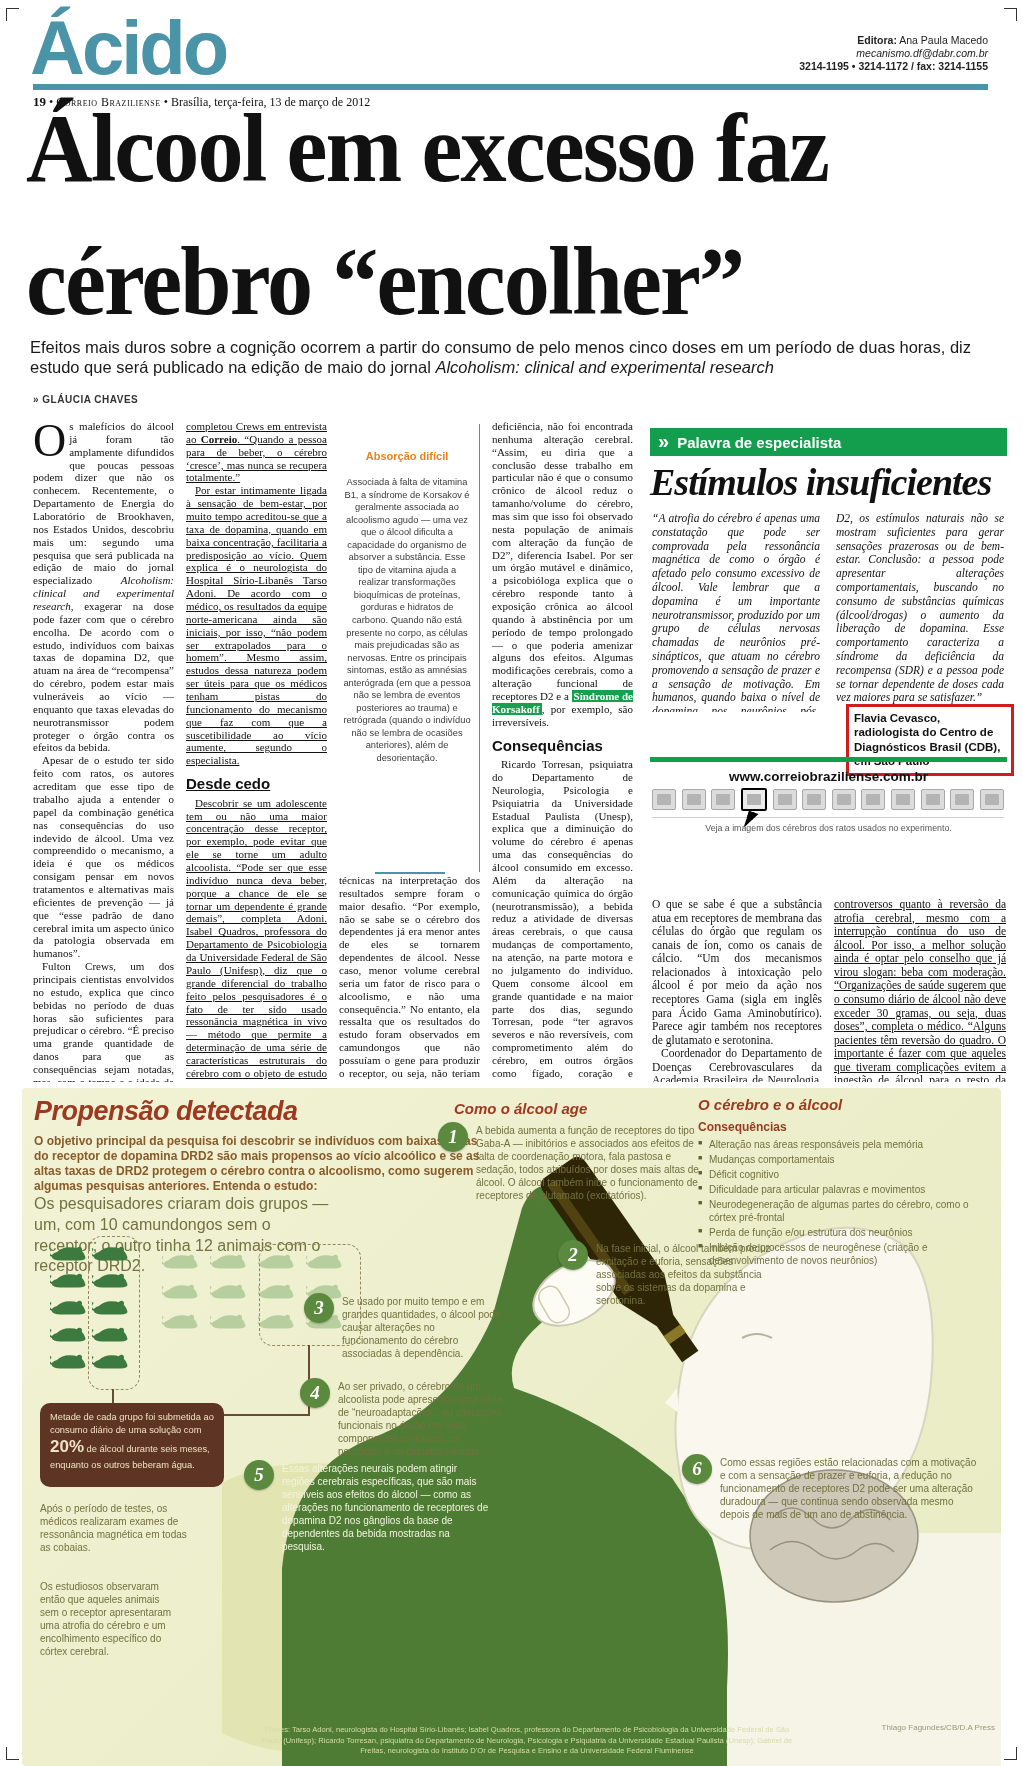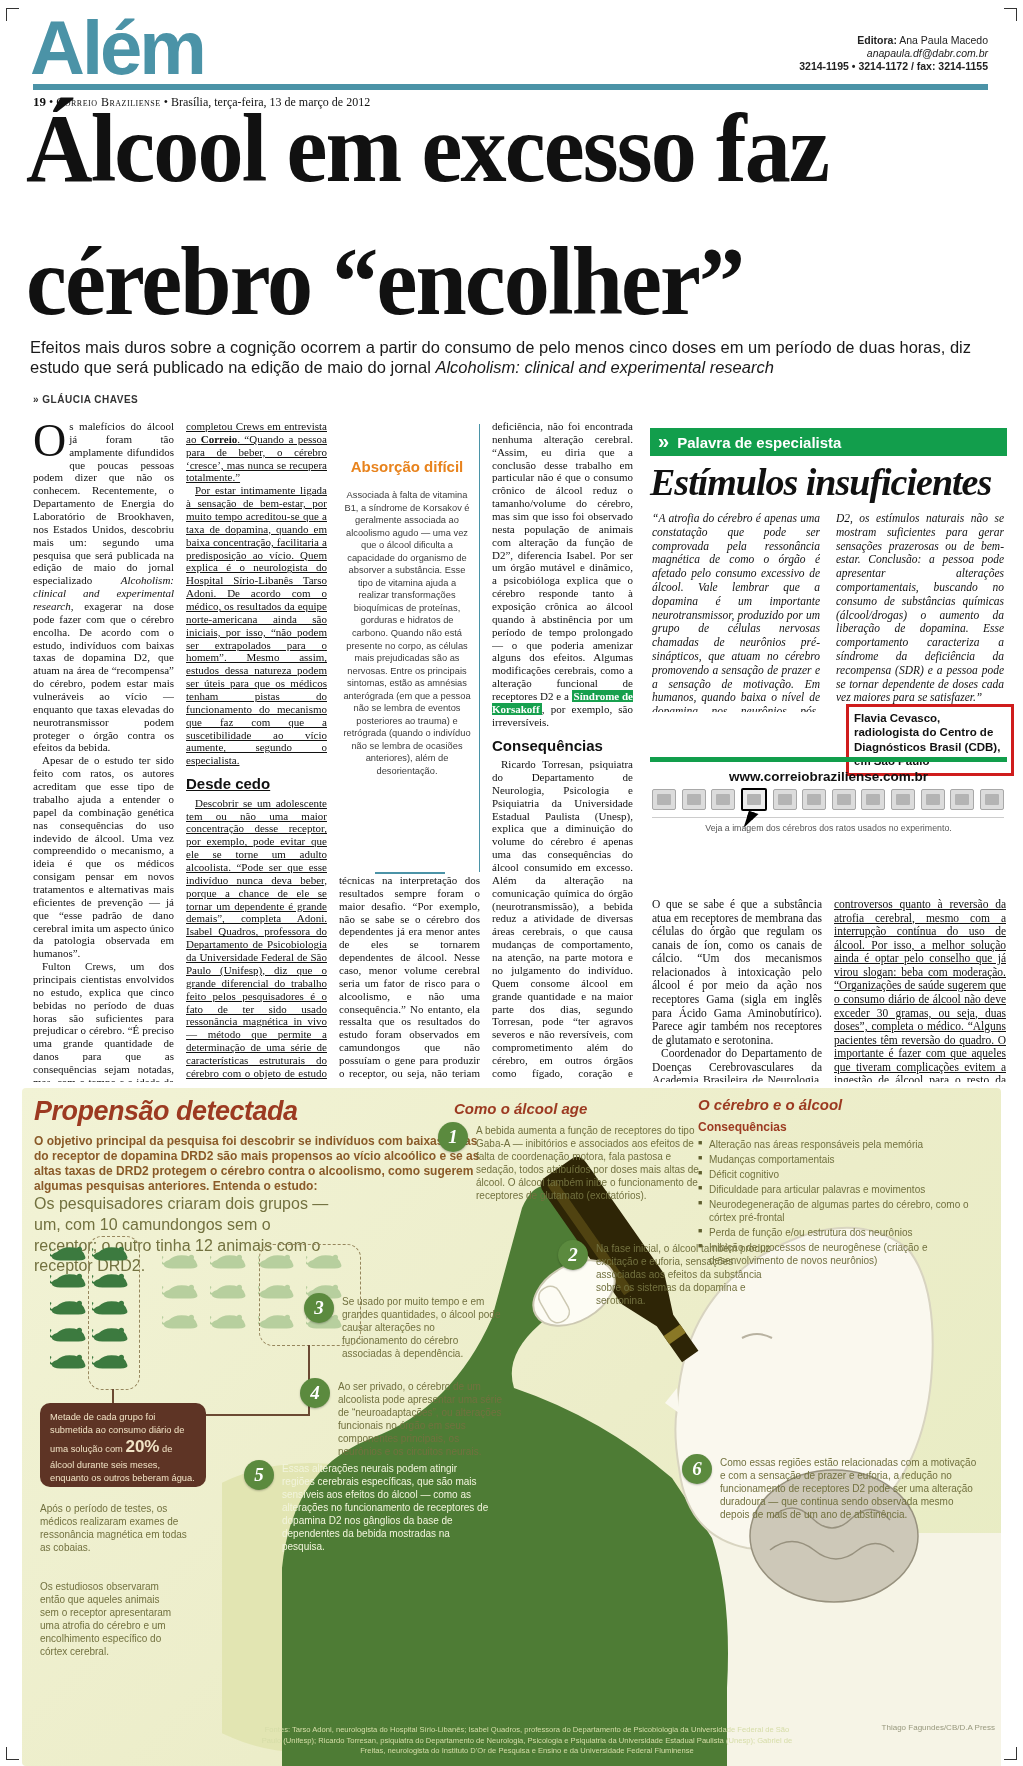--- a/index.html
+++ b/index.html
@@ -32,21 +32,21 @@
   .col{position:absolute;top:420px;width:141px;height:662px;overflow:hidden;
        text-align:justify;font-size:11px;line-height:1.17;}
   .col p{margin:0;text-indent:9px;}
   .col p.noind{text-indent:0;}
   .dropcap{float:left;font-size:46px;line-height:.82;padding:2px 3px 0 0;font-weight:normal;}
   .subhead{font-family:"Liberation Sans",sans-serif;font-weight:bold;font-size:15px;margin:8px 0 4px;text-indent:0;}
   .hl-green{background:#17a04e;color:#fff;font-weight:bold;padding:0 2px;}
   
   .absbox{position:absolute;left:339px;top:424px;width:141px;height:448px;border-right:1px solid #4b93a7;
           box-sizing:border-box;padding:26px 8px 0 4px;text-align:center;}
-  .absbox h4{margin:8px 0 14px;color:#e8831d;font-family:"Liberation Sans",sans-serif;font-size:15px;font-weight:bold;}
+  .absbox h4{margin:0 0 14px;color:#e8831d;font-family:"Liberation Sans",sans-serif;font-size:11px;font-weight:bold;}
   .absbox .t{font-family:"Liberation Sans",sans-serif;font-size:9.3px;line-height:1.35;color:#3a3a3a;}
   .abs-underline{position:absolute;left:375px;top:872px;width:70px;height:2px;background:#4b93a7;}
   .col3b{top:874px;height:208px;}
   
   .rsec{left:650px;top:420px;width:357px;height:662px;}
   .banner{position:absolute;left:0;top:8px;width:100%;height:28px;background:#129e4c;display:flex;align-items:center;
           font-family:"Liberation Sans",sans-serif;color:#fff;}
   .banner .chev{font-size:20px;font-weight:bold;margin:0 8px 2px 8px;}
   .banner .lbl{font-size:15px;font-weight:bold;}
   .sp-title{position:absolute;left:0;top:40px;font-size:38px;font-style:italic;font-weight:bold;letter-spacing:-1px;}
@@ -74,21 +74,21 @@
   .iintro{left:12px;top:46px;width:448px;font-size:12px;font-weight:bold;color:#8a5a28;line-height:1.25;}
   .istudy{left:12px;top:106px;width:300px;font-size:16px;line-height:1.3;}
   .mice{display:grid;grid-auto-flow:row;}
   .miceA{left:28px;top:156px;grid-template-columns:repeat(2,42px);grid-auto-rows:27px;color:#3c7a3f;}
   .miceB{left:140px;top:164px;grid-template-columns:repeat(4,48px);grid-auto-rows:30px;color:#b7cf9e;}
   .mouse{width:38px;height:21px;}
   .outline{border:1px dashed #96865c;border-radius:14px;}
   .oA{left:66px;top:148px;width:50px;height:152px;}
   .oB{left:237px;top:156px;width:100px;height:100px;}
   .conn{background:#6b4a33;}
-  .box20{left:18px;top:315px;width:166px;height:84px;background:#5e3425;border-radius:10px;color:#f0e2c4;
+  .box20{left:18px;top:315px;width:184px;height:84px;background:#5e3425;border-radius:10px;color:#f0e2c4;
          font-size:9.3px;line-height:1.35;padding:8px 10px;box-sizing:border-box;}
   .box20 .big{font-size:17px;font-weight:bold;}
   .ipara{font-size:10px;line-height:1.3;}
   .howtitle,.braintitle{font-size:15px;font-weight:bold;font-style:italic;color:#9c3a21;}
   .step{display:flex;align-items:flex-start;}
   .stepnum{flex:0 0 30px;width:30px;height:30px;border-radius:50%;background:#5b8a3e;color:#fff;display:flex;align-items:center;justify-content:center;
            font-family:"Liberation Serif",serif;font-style:italic;font-weight:bold;font-size:19px;margin-right:8px;box-shadow:0 1px 2px rgba(0,0,0,.25);}
   .steptext{font-size:10px;line-height:1.3;padding-top:2px;}
   .white .steptext{color:#f2f4dc;}
   .conseq-t{font-size:12px;font-weight:bold;color:#9c3a21;}
@@ -101,25 +101,25 @@
 </style>
 </head>
 <body>
 
 <div class="page">
   <div class="crop tl"></div>
   <div class="crop tr"></div>
   <div class="crop bl"></div>
   <div class="crop br"></div>
 
-  <div class="abs section-title">Além</div>
+  <div class="abs section-title">Ácido</div>
   <div class="abs teal-rule"></div>
   <div class="abs editor">
     <div><b>Editora:</b> <span>Ana Paula Macedo</span></div>
-    <div class="em">anapaula.df@dabr.com.br</div>
+    <div class="em">mecanismo.df@dabr.com.br</div>
     <div><b>3214-1195 • 3214-1172 / fax: 3214-1155</b></div>
   </div>
   <div class="abs pageline">
     <b>19</b>
     <span>•</span>
     <span class="paper">Correio Braziliense</span>
     <span>•</span>
     <span>Brasília, terça-feira, 13 de março de 2012</span>
   </div>
 

